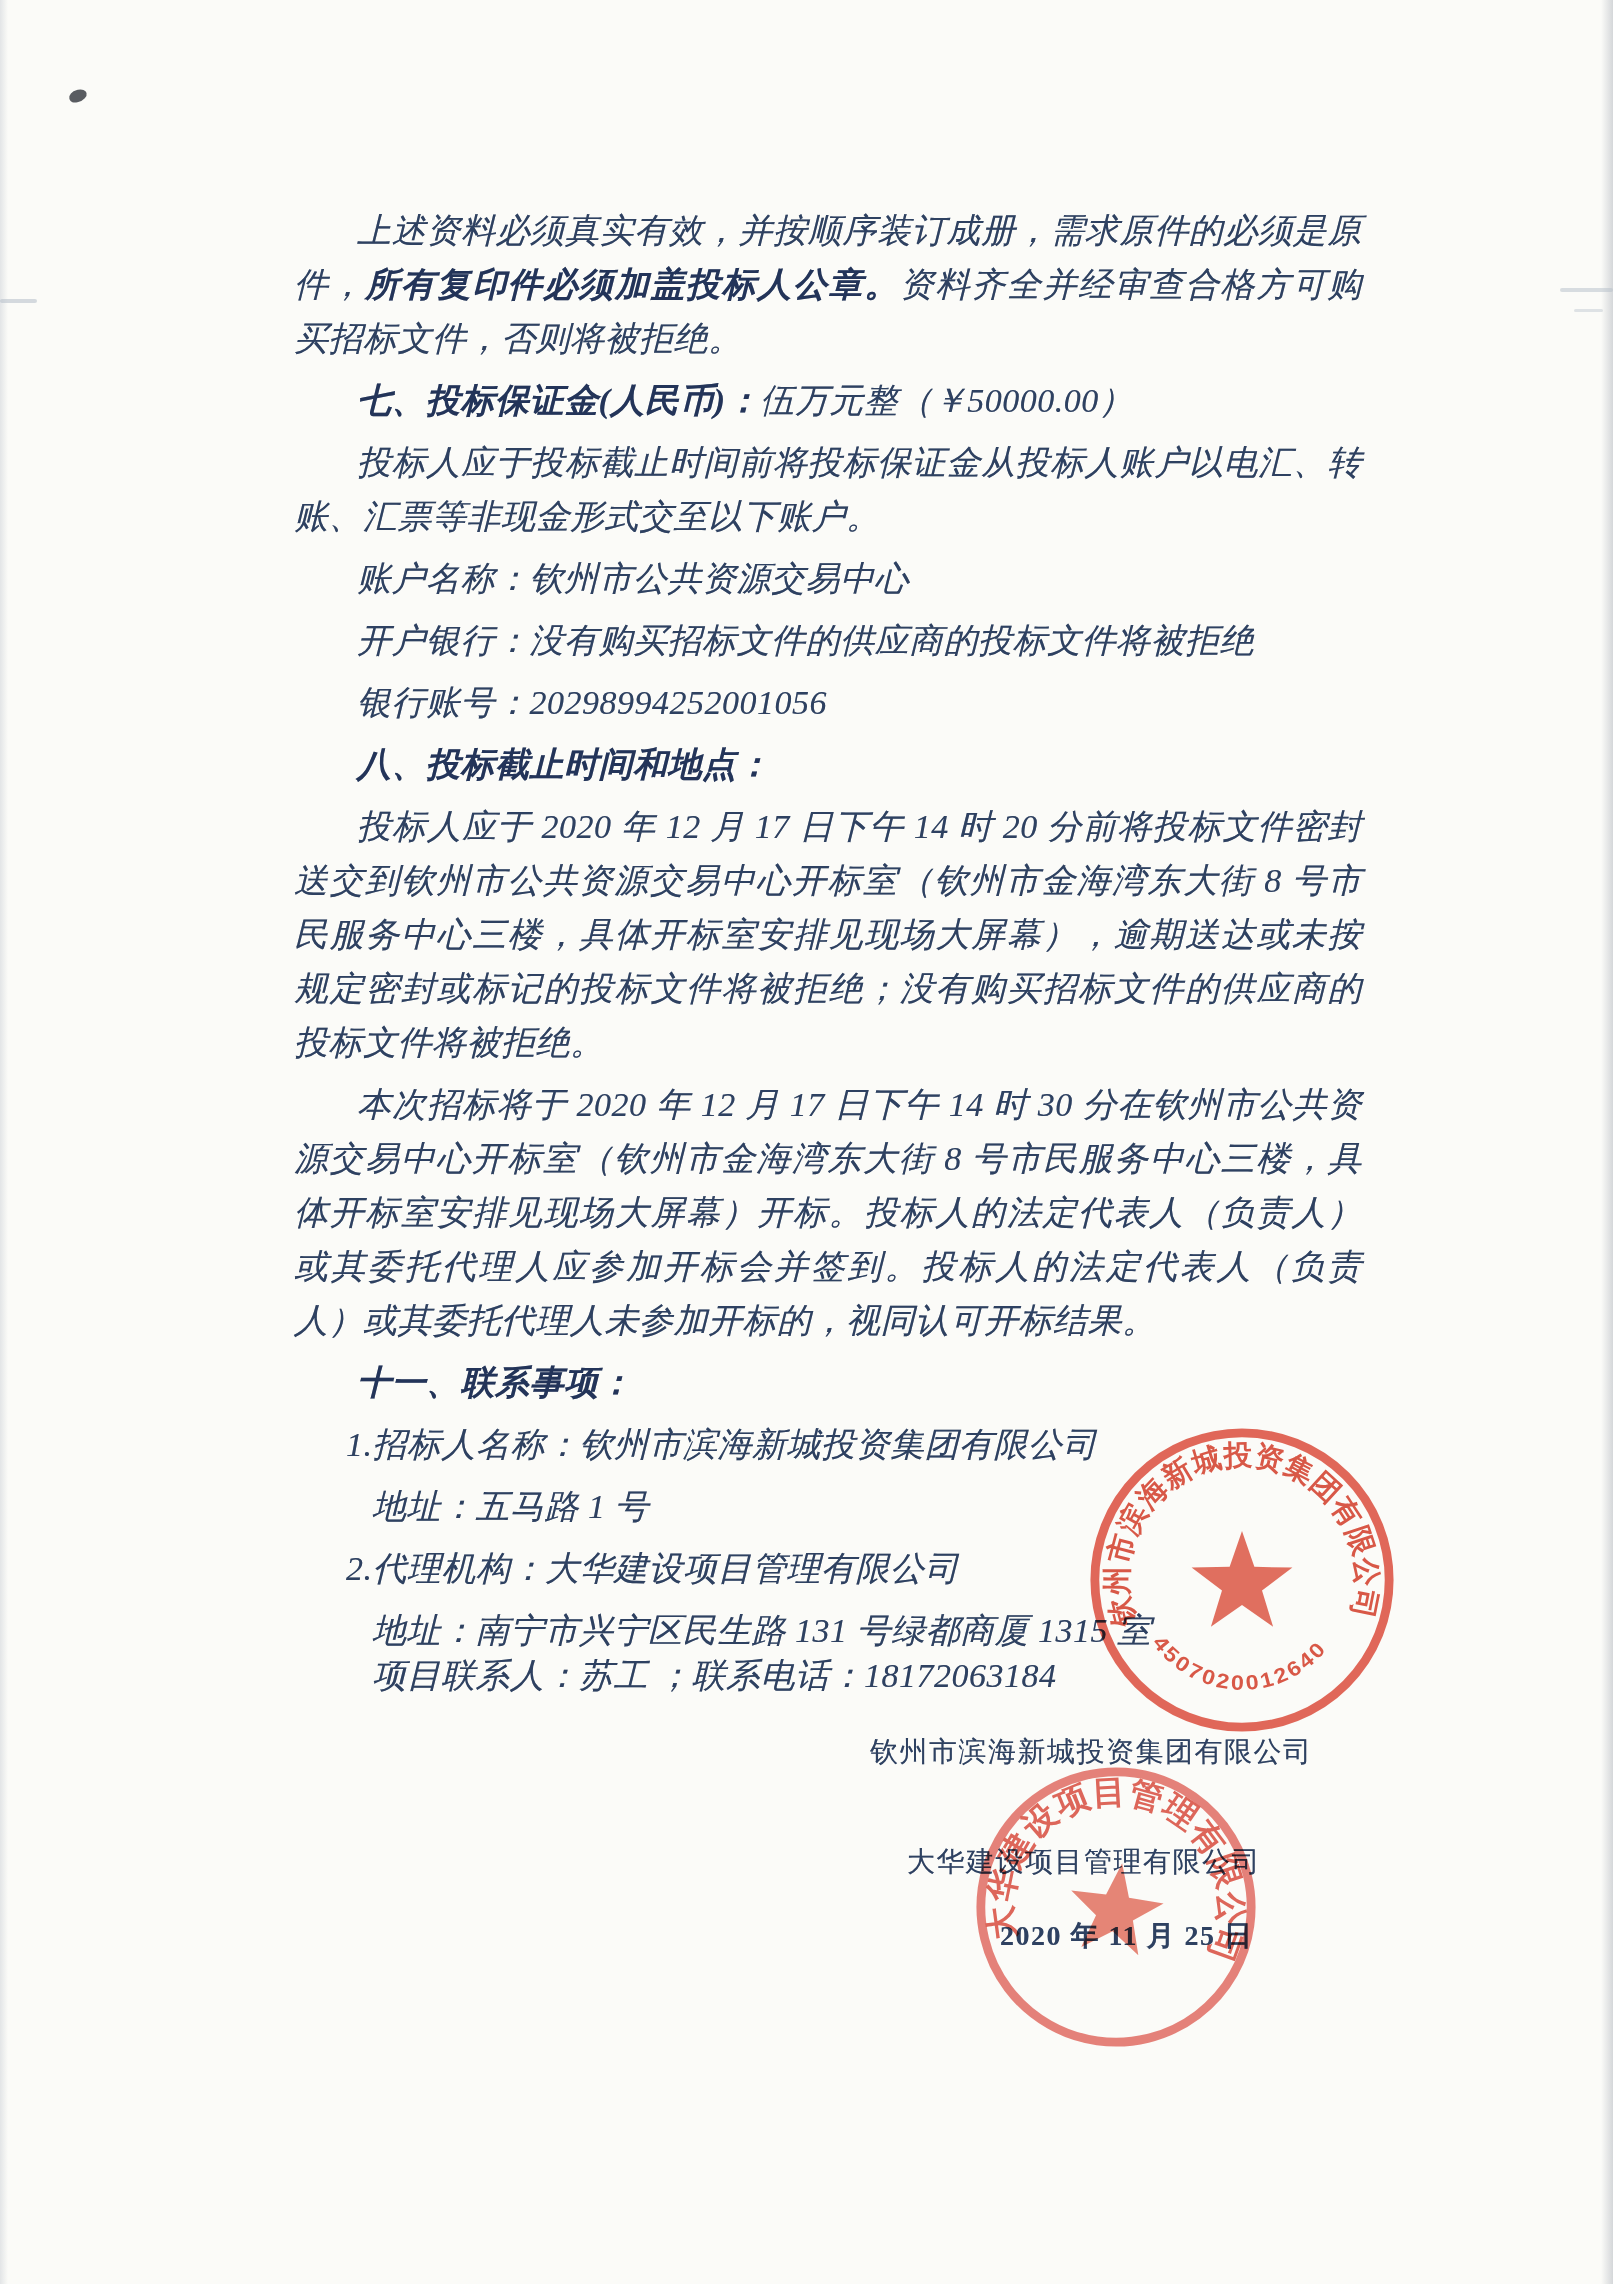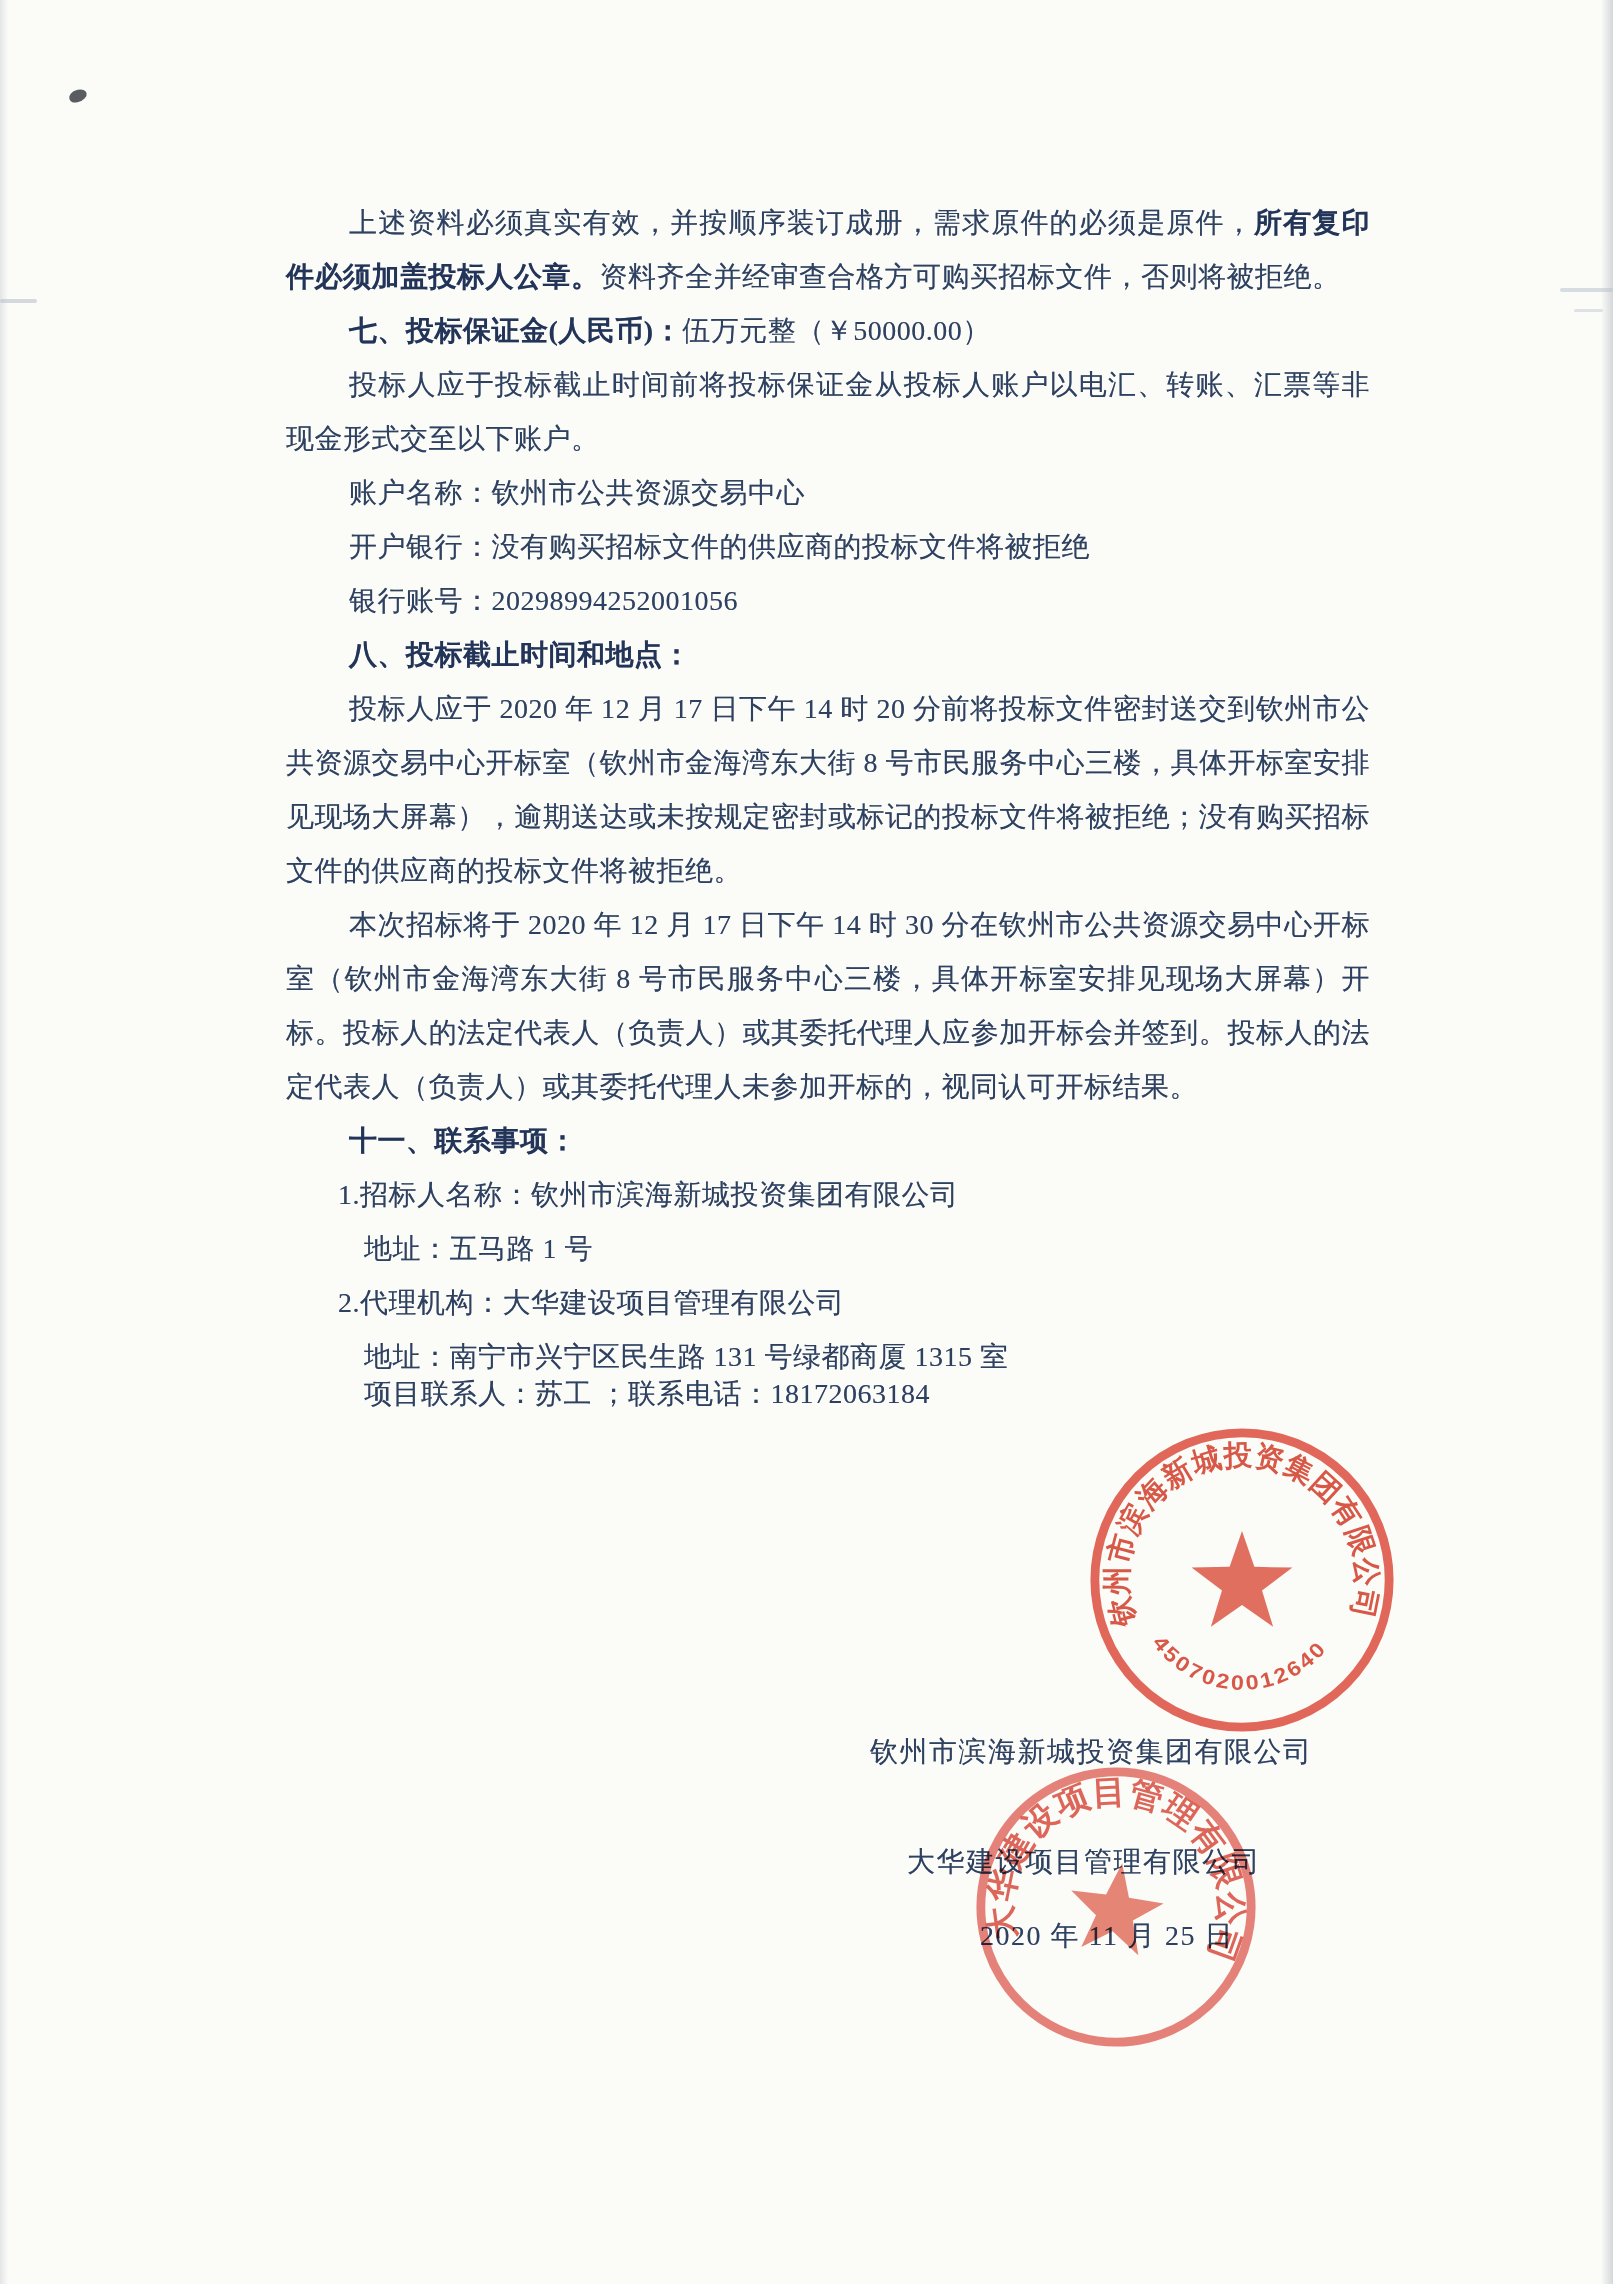--- a/index.html
+++ b/index.html
@@ -3,32 +3,32 @@
 <meta charset="utf-8">
 <style>
   html,body{margin:0;padding:0;background:#9aa0a8;}
   .page{position:relative;width:1613px;height:2285px;background:#fbfbf8;overflow:hidden;
         font-family:"Liberation Serif","DejaVu Serif",serif;color:#2e4161;}
   .edge-shade{position:absolute;right:0;top:0;width:11.8px;height:100%;
         background:linear-gradient(to left,rgba(150,156,168,.38),rgba(150,156,168,0));}
   .left-shade{position:absolute;left:0;top:0;width:7.8px;height:100%;
         background:linear-gradient(to right,rgba(170,178,190,.30),rgba(170,178,190,0));}
   .doc-body{position:absolute;left:286px;top:196px;width:1084px;}
-  .line{margin:0;font-size:28px;line-height:54px;text-align:justify;text-justify:inter-character;
-        letter-spacing:0.5px;text-shadow:0 0 0.6px rgba(46,65,97,.45);}
+  .line{margin:8px;font-size:34px;line-height:54px;text-align:justify;text-justify:inter-character;
+        letter-spacing:0.5px;text-shadow:0 0 0.6px rgba(46,65,97,.45);font-style:italic;}
   .indent1{text-indent:63px;}
   .indent-num{text-indent:52px;}
   .indent2{text-indent:78px;}
   .tight{margin-top:-16.7px;}
   .b{font-weight:bold;color:#233459;}
   .sig{position:absolute;font-size:28px;letter-spacing:1.5px;white-space:nowrap;
         text-shadow:0 0 0.6px rgba(46,65,97,.45);}
   .sig-bidder{left:870px;top:1733px;}
   .sig-agency{left:907px;top:1843px;}
-  .doc-date{left:980px;top:1917px;}
+  .doc-date{left:1000px;top:1917px;font-weight:bold;}
   .stamp{position:absolute;mix-blend-mode:multiply;opacity:.88;}
   .stamp-bidder{left:1087px;top:1425px;}
   .stamp-agency{left:974px;top:1765px;}
   .seal-sans{font-family:"Liberation Sans","DejaVu Sans",sans-serif;font-weight:bold;}
   .artifact-dot{position:absolute;left:69px;top:90px;width:17.6px;height:11.8px;background:#3c3f46;
         border-radius:55% 45% 60% 40%;transform:rotate(-14deg);opacity:.85;}
   .fold{position:absolute;background:#b4bdc8;border-radius:2px;}
   .fold-left{left:0;top:299px;width:37px;height:3.9px;opacity:.55;}
   .fold-right-a{right:0;top:288px;width:53px;height:3.9px;opacity:.5;}
   .fold-right-b{right:9.8px;top:309px;width:29px;height:2.9px;opacity:.4;}

